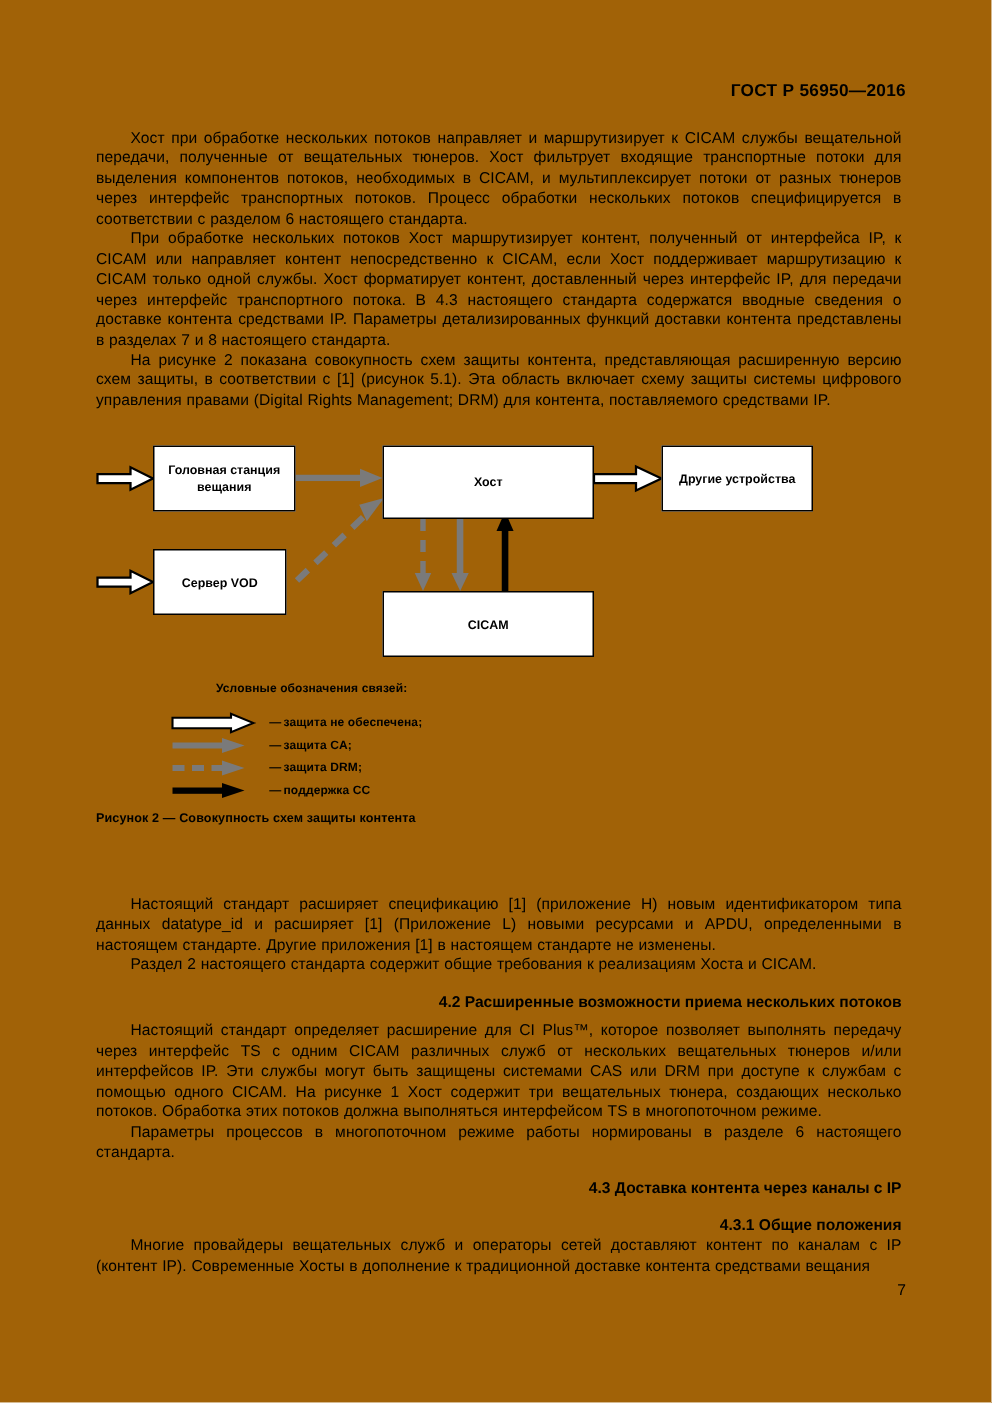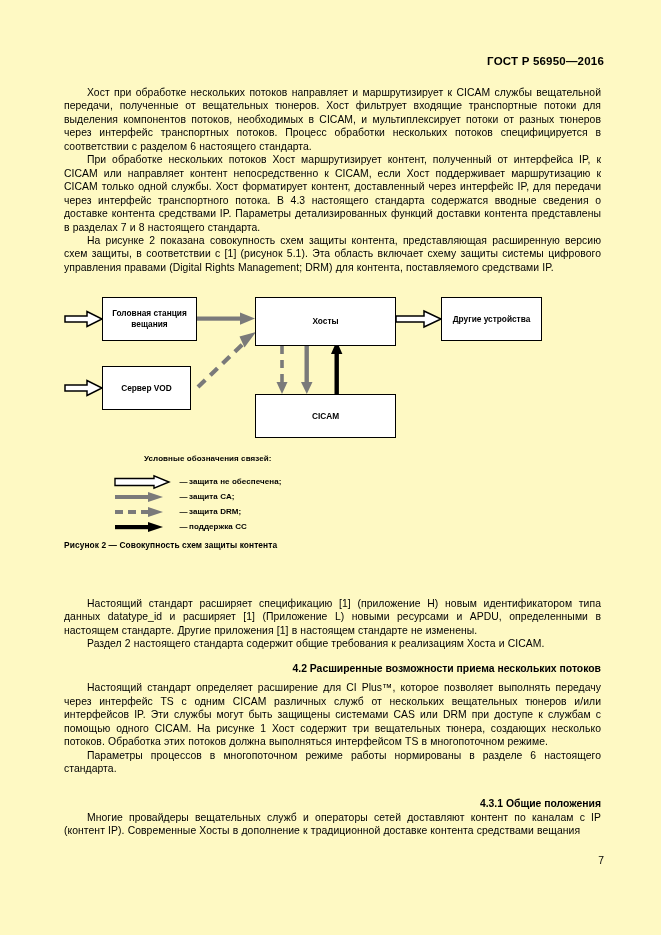--- a/index.html
+++ b/index.html
@@ -8,21 +8,21 @@
     background: #ffffff;
   }
   body {
     font-family: "Liberation Sans", sans-serif;
     color: #000000;
   }
   .page {
     position: relative;
     width: 661px;
     height: 935px;
-    background: #fef9c3;
+    background: #a16207;
     box-sizing: border-box;
     overflow: hidden;
   }
 
   
   .doc-header {
     position: absolute;
     top: 55px;
     right: 57px;
     font-size: 11.5px;
@@ -216,21 +216,21 @@
 
       <div class="box" style="left:38px; top:9px; width:95px; height:44px;">
         <span>Головная станция вещания</span>
       </div>
 
       <div class="box" style="left:38px; top:78px; width:89px; height:44px;">
         <span>Сервер VOD</span>
       </div>
 
       <div class="box" style="left:191px; top:9px; width:141px; height:49px;">
-        <span>Хосты</span>
+        <span>Хост</span>
       </div>
 
       <div class="box" style="left:377px; top:9px; width:101px; height:44px;">
         <span>Другие устройства</span>
       </div>
 
       <div class="box" style="left:191px; top:106px; width:141px; height:44px;">
         <span>CICAM</span>
       </div>
     </div>
@@ -289,19 +289,20 @@
     <p class="para">Настоящий стандарт расширяет спецификацию [1] (приложение H) новым идентификатором типа данных datatype_id и расширяет [1] (Приложение L) новыми ресурсами и APDU, определенными в настоящем стандарте. Другие приложения [1] в настоящем стандарте не изменены.</p>
     <p class="para">Раздел 2 настоящего стандарта содержит общие требования к реализациям Хоста и CICAM.</p>
 
     <div class="gap-m"></div>
     <h4 class="heading">4.2 Расширенные возможности приема нескольких потоков</h4>
     <div class="gap-s"></div>
     <p class="para">Настоящий стандарт определяет расширение для CI Plus™, которое позволяет выполнять передачу через интерфейс TS с одним CICAM различных служб от нескольких вещательных тюнеров и/или интерфейсов IP. Эти службы могут быть защищены системами CAS или DRM при доступе к службам с помощью одного CICAM. На рисунке 1 Хост содержит три вещательных тюнера, создающих несколько потоков. Обработка этих потоков должна выполняться интерфейсом TS в многопоточном режиме.</p>
     <p class="para">Параметры процессов в многопоточном режиме работы нормированы в разделе 6 настоящего стандарта.</p>
 
     <div class="gap-m"></div>
+    <h4 class="heading">4.3 Доставка контента через каналы с IP</h4>
     <div class="gap-m"></div>
     <h4 class="heading">4.3.1 Общие положения</h4>
     <p class="para">Многие провайдеры вещательных служб и операторы сетей доставляют контент по каналам с IP (контент IP). Современные Хосты в дополнение к традиционной доставке контента средствами вещания</p>
   </div>
 
   <div class="page-number">7</div>
 </div>
 
 </body></html>

